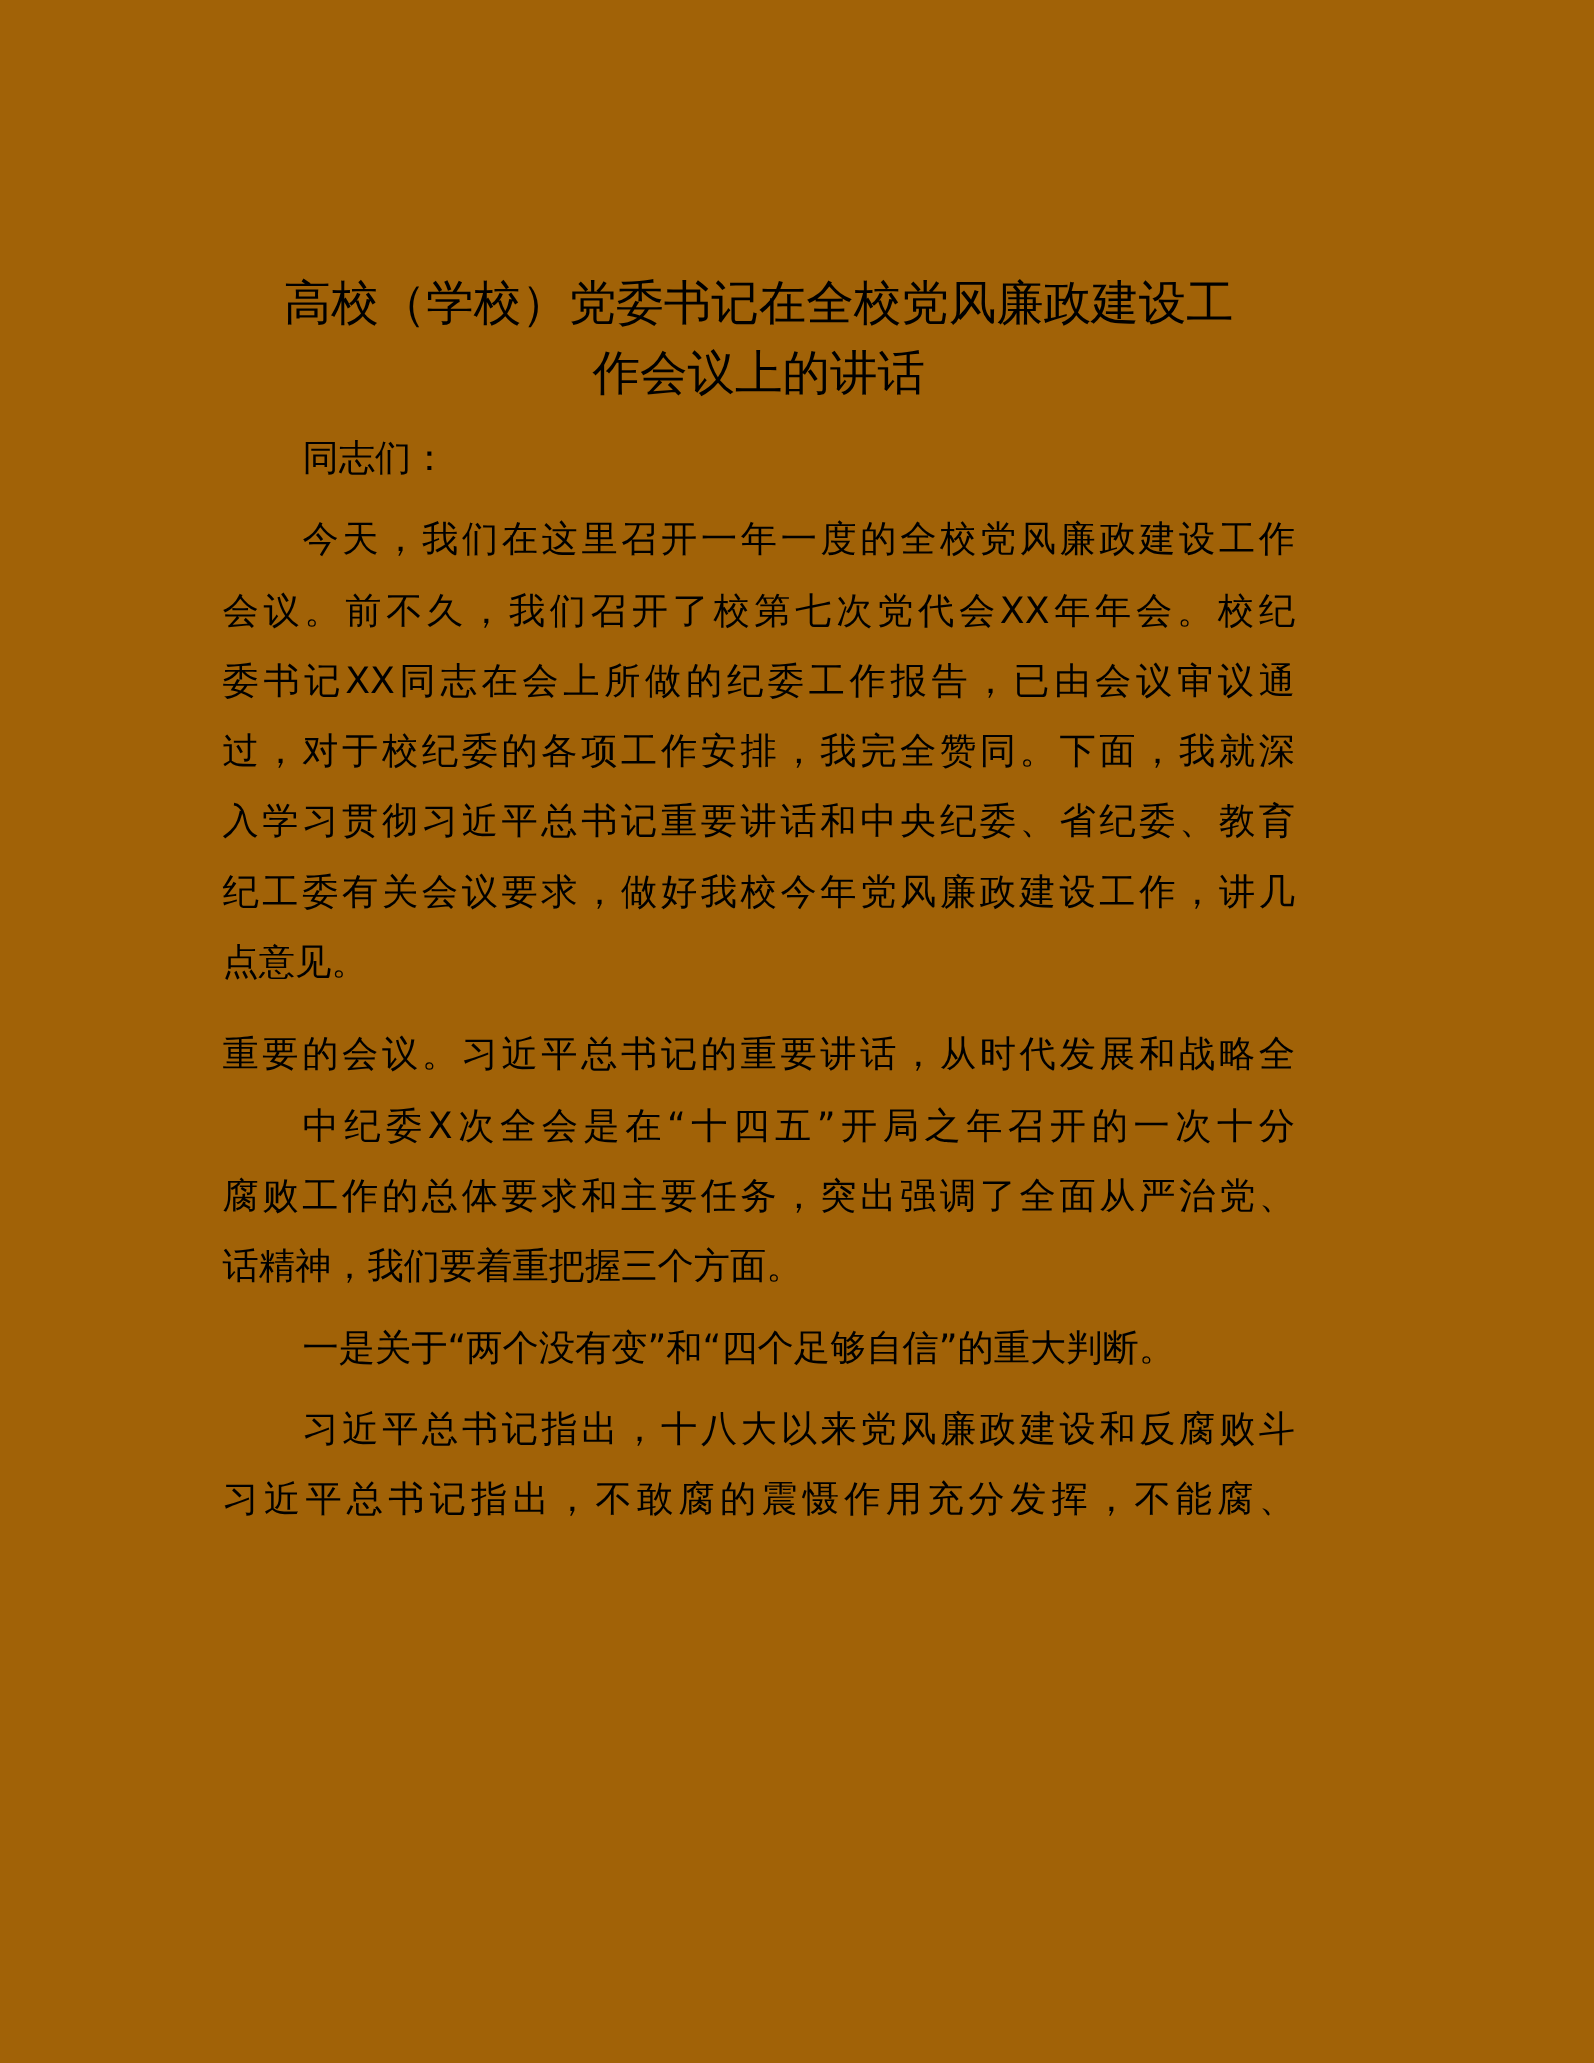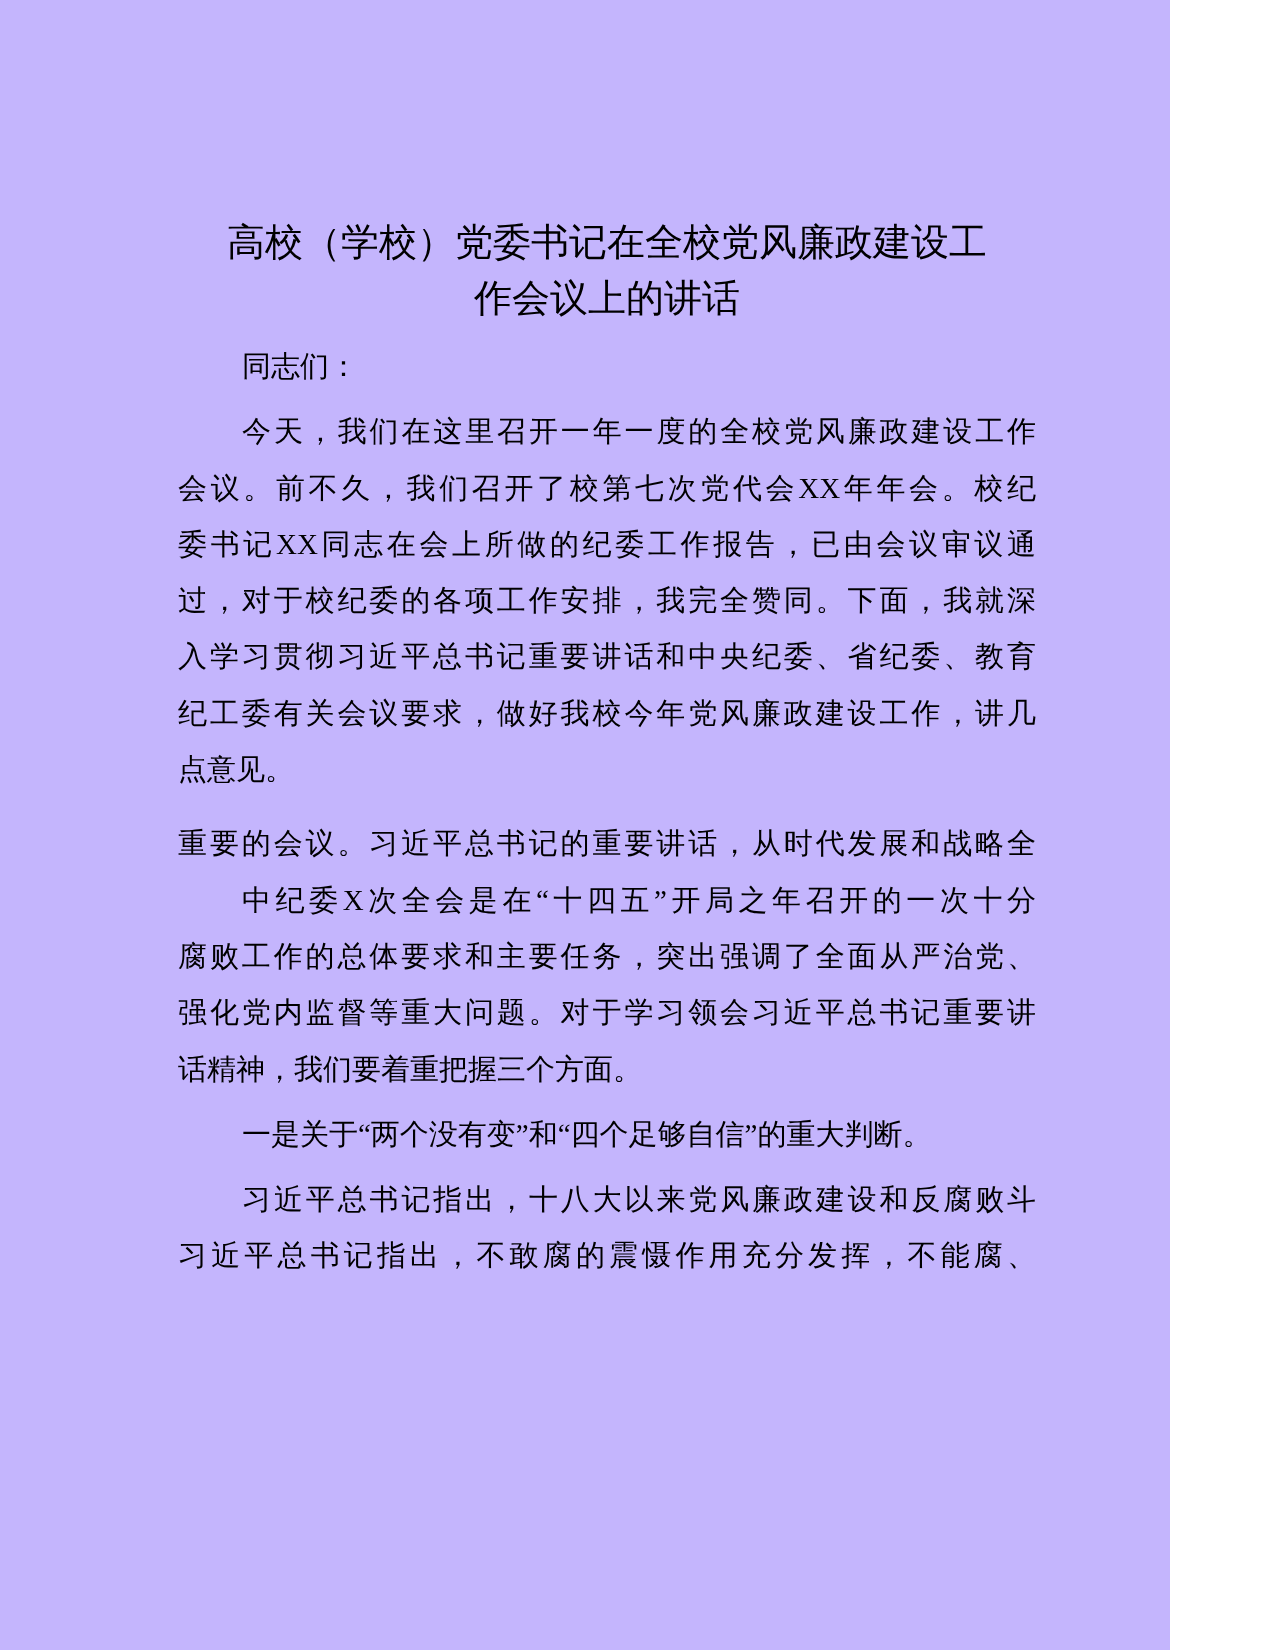--- a/index.html
+++ b/index.html
@@ -1,22 +1,22 @@
 <!DOCTYPE html>
 <html><head>
   <meta charset="utf-8">
   <style>
     html, body { margin: 0; padding: 0; background: #ffffff; }
     body { width: 1275px; height: 1650px; position: relative; overflow: hidden;
       font-family: "DejaVu Sans", "Liberation Sans", sans-serif; color: #000; }
-    .page { position: absolute; left: 0; top: 0; width: 1170px; height: 1650px; background: #c4b5fd; }
+    .page { position: absolute; left: 0; top: 0; width: 1275px; height: 1650px; background: #a16207; }
     .title { position: absolute; left: 178px; width: 858px; text-align: center;
       font-size: 38px; line-height: 56px; top: 214px; }
     .body { position: absolute; left: 178px; width: 858px; top: 338px; font-size: 29px; }
-    .line { height: 56.3px; line-height: 56.3px; white-space: nowrap; overflow: visible; text-align: justify; text-align-last: justify; font-family: Liberation Serif, serif; }
+    .line { height: 56.3px; line-height: 56.3px; white-space: nowrap; overflow: visible; text-align: justify; text-align-last: justify; }
     .line.last { text-align-last: left; }
     .line.indent { padding-left: 64px; }
     .gap { height: 9px; }
   </style>
 </head>
 <body>
 
 <div class="page">
   <div class="title">
     <div>高校（学校）党委书记在全校党风廉政建设工</div>
@@ -36,21 +36,20 @@
       <div class="line">入学习贯彻习近平总书记重要讲话和中央纪委、省纪委、教育</div>
       <div class="line">纪工委有关会议要求，做好我校今年党风廉政建设工作，讲几</div>
       <div class="line last">点意见。</div>
     </div>
     <div class="gap"></div>
     <div class="gap"></div>
     <div>
       <div class="line">重要的会议。习近平总书记的重要讲话，从时代发展和战略全</div>
       <div class="line indent">中纪委X次全会是在“十四五”开局之年召开的一次十分</div>
       <div class="line">腐败工作的总体要求和主要任务，突出强调了全面从严治党、</div>
-      <div class="line">强化党内监督等重大问题。对于学习领会习近平总书记重要讲</div>
       <div class="line last">话精神，我们要着重把握三个方面。</div>
     </div>
     <div class="gap"></div>
     <div>
       <div class="line indent last">一是关于“两个没有变”和“四个足够自信”的重大判断。</div>
     </div>
     <div class="gap"></div>
     <div>
       <div class="line indent">习近平总书记指出，十八大以来党风廉政建设和反腐败斗</div>
       <div class="line">习近平总书记指出，不敢腐的震慑作用充分发挥，不能腐、</div>

